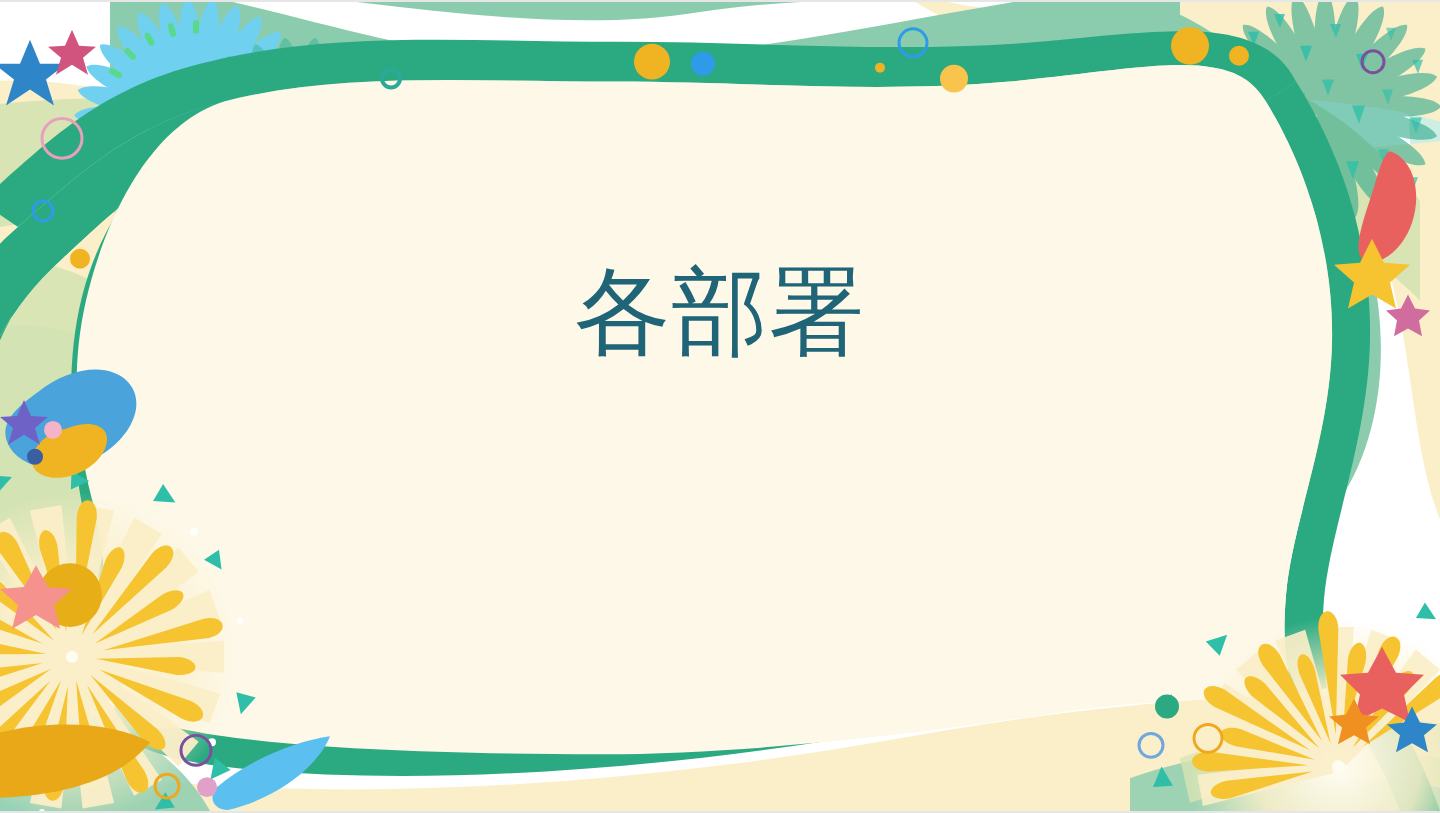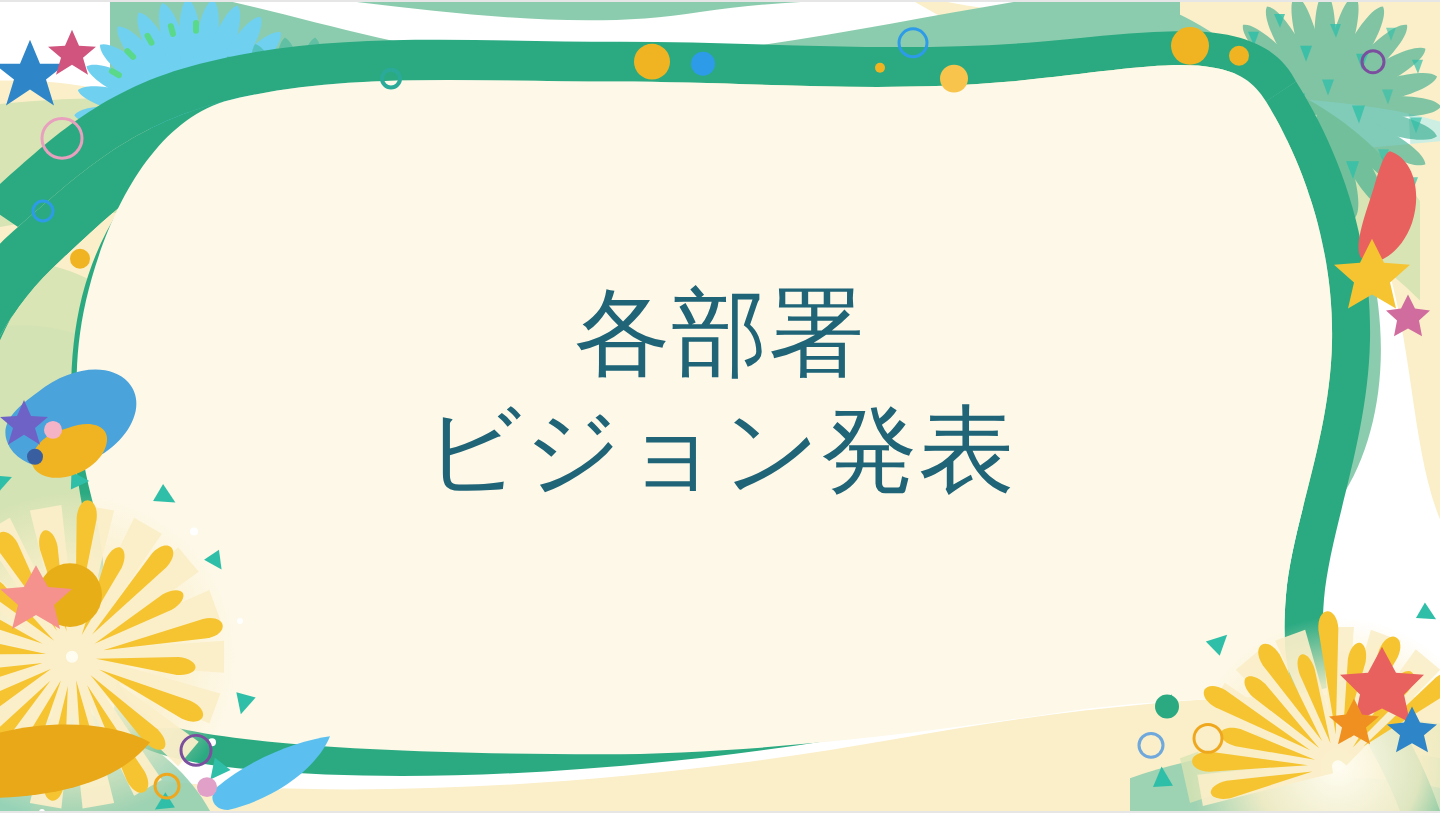--- a/index.html
+++ b/index.html
@@ -24,21 +24,21 @@
     position: absolute;
     inset: 0;
     width: 100%;
     height: 100%;
     display: block;
   }
   .title-block {
     position: absolute;
     left: 0;
     right: 0;
-    top: 272px;
+    top: 251px;
     text-align: center;
     z-index: 5;
     pointer-events: none;
   }
   .title-line {
     display: block;
     font-family: "Liberation Sans", "DejaVu Sans", sans-serif;
     font-weight: 400;
     font-size: 96px;
     line-height: 1.22;
@@ -640,16 +640,15 @@
         <circle cx="167" cy="788" r="12" stroke="#EFA81E" stroke-width="3"></circle>
         <circle cx="1208" cy="740" r="14" stroke="#EFA81E" stroke-width="3"></circle>
         <circle cx="1151" cy="747" r="12" stroke="#6FA8DC" stroke-width="3"></circle>
       </g>
 
     </g>
   </svg>
 
   <div class="title-block">
     <span class="title-line">各部署</span>
-    <span class="title-line">ビジョン発表</span>
   </div>
 
 </div>
 
 </body></html>

